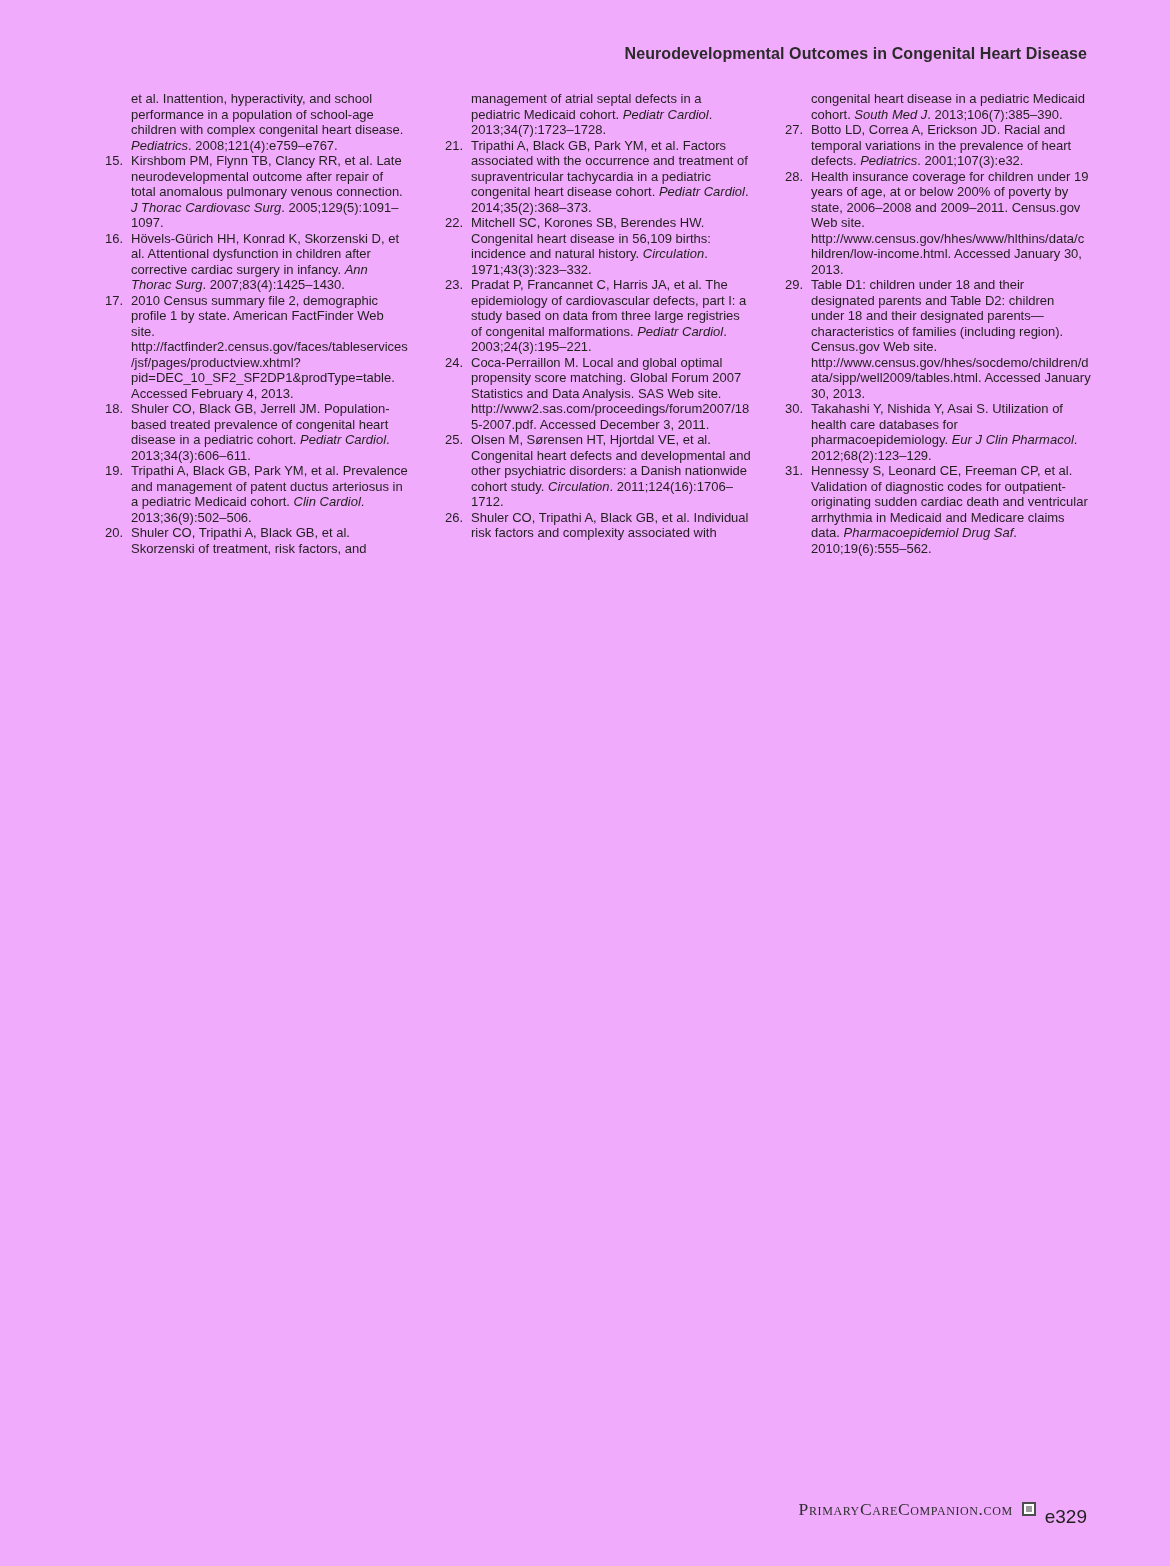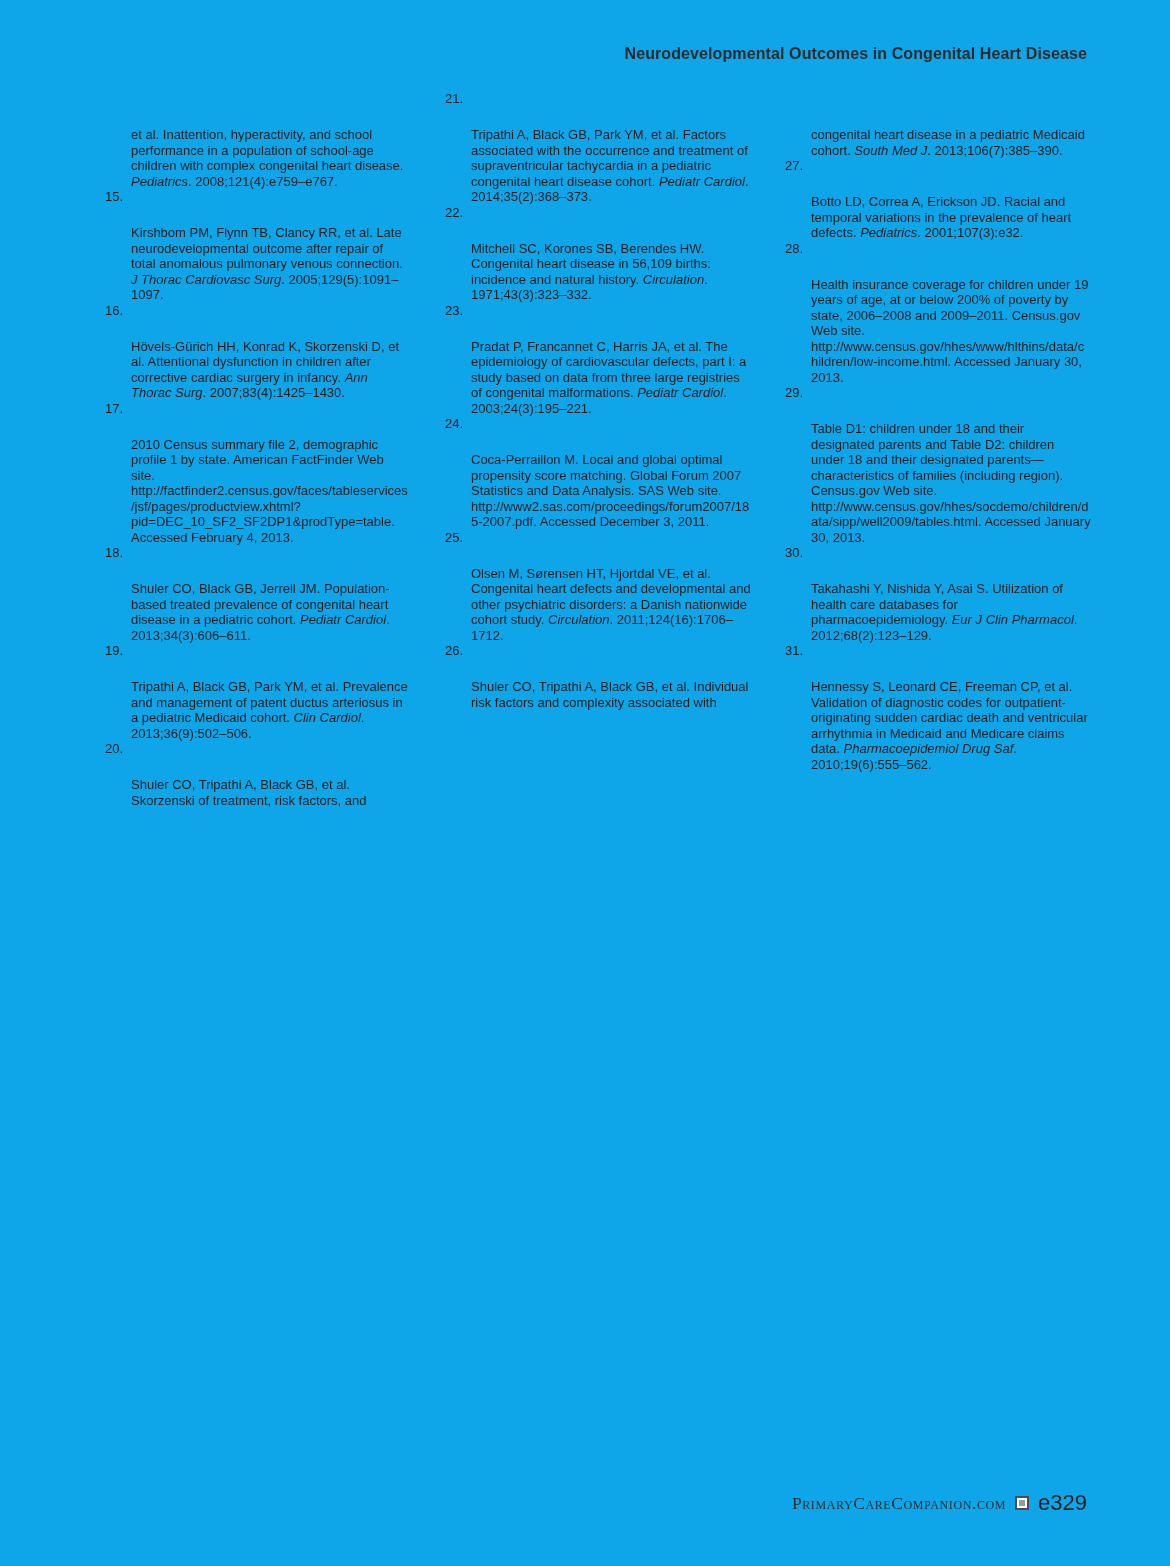--- a/index.html
+++ b/index.html
@@ -1,21 +1,21 @@
 <!DOCTYPE html>
 <html><head>
 <meta charset="utf-8">
 <style>
   * { margin: 0; padding: 0; box-sizing: border-box; }
   html, body { background: #ffffff; }
   .page {
     position: relative;
     width: 1170px;
     height: 1566px;
-    background: #0ea5e9;
+    background: #f0abfc;
     color: #231f20;
     font-family: "Liberation Sans", sans-serif;
     overflow: hidden;
   }
   .running-head {
     position: absolute;
     top: 45px;
     right: 83px;
     font-size: 16px;
     font-weight: 600;
@@ -37,21 +37,20 @@
     line-height: 15.5px;
     color: #231f20;
   }
   .ref-num {
     width: 26px;
     flex: none;
   }
   .ref-text {
     flex: 1;
     overflow-wrap: anywhere;
-    margin-top: 36px;
   }
   .ref-text em { font-style: italic; }
   .footer-left {
     position: absolute;
     left: 105px;
     top: 1489px;
     font-size: 15px;
     line-height: 21px;
     color: #231f20;
   }
@@ -80,22 +79,23 @@
     align-items: center;
     justify-content: center;
     flex: none;
   }
   .square-icon .inner {
     width: 6px;
     height: 6px;
     background: #9a9a9a;
   }
   .page-num {
-    font-size: 22px;
-    color: #231f20;
+    font-size: 19px;
+    color: #231f20;
+    margin-top: 16px;
   }
 </style>
 </head>
 <body>
 
 <div class="page">
 
   <div class="running-head">Neurodevelopmental Outcomes in Congenital Heart Disease</div>
 
   <div class="refs">
@@ -123,20 +123,24 @@
         <div class="ref-item">
           <div class="ref-num">19.</div>
           <div class="ref-text"><span>Tripathi A, Black GB, Park YM, et al. Prevalence and management of patent ductus arteriosus in a pediatric Medicaid cohort. </span><em>Clin Cardiol</em><span>. 2013;36(9):502–506.</span></div>
         </div>
         <div class="ref-item">
           <div class="ref-num">20.</div>
           <div class="ref-text"><span>Shuler CO, Tripathi A, Black GB, et al. Skorzenski of treatment, risk factors, and</span></div>
         </div>
       </div>
     <div class="ref-col">
+        <div class="ref-item">
+          <div class="ref-num"></div>
+          <div class="ref-text"><span>management of atrial septal defects in a pediatric Medicaid cohort. </span><em>Pediatr Cardiol</em><span>. 2013;34(7):1723–1728.</span></div>
+        </div>
         <div class="ref-item">
           <div class="ref-num">21.</div>
           <div class="ref-text"><span>Tripathi A, Black GB, Park YM, et al. Factors associated with the occurrence and treatment of supraventricular tachycardia in a pediatric congenital heart disease cohort. </span><em>Pediatr Cardiol</em><span>. 2014;35(2):368–373.</span></div>
         </div>
         <div class="ref-item">
           <div class="ref-num">22.</div>
           <div class="ref-text"><span>Mitchell SC, Korones SB, Berendes HW. Congenital heart disease in 56,109 births: incidence and natural history. </span><em>Circulation</em><span>. 1971;43(3):323–332.</span></div>
         </div>
         <div class="ref-item">
           <div class="ref-num">23.</div>

